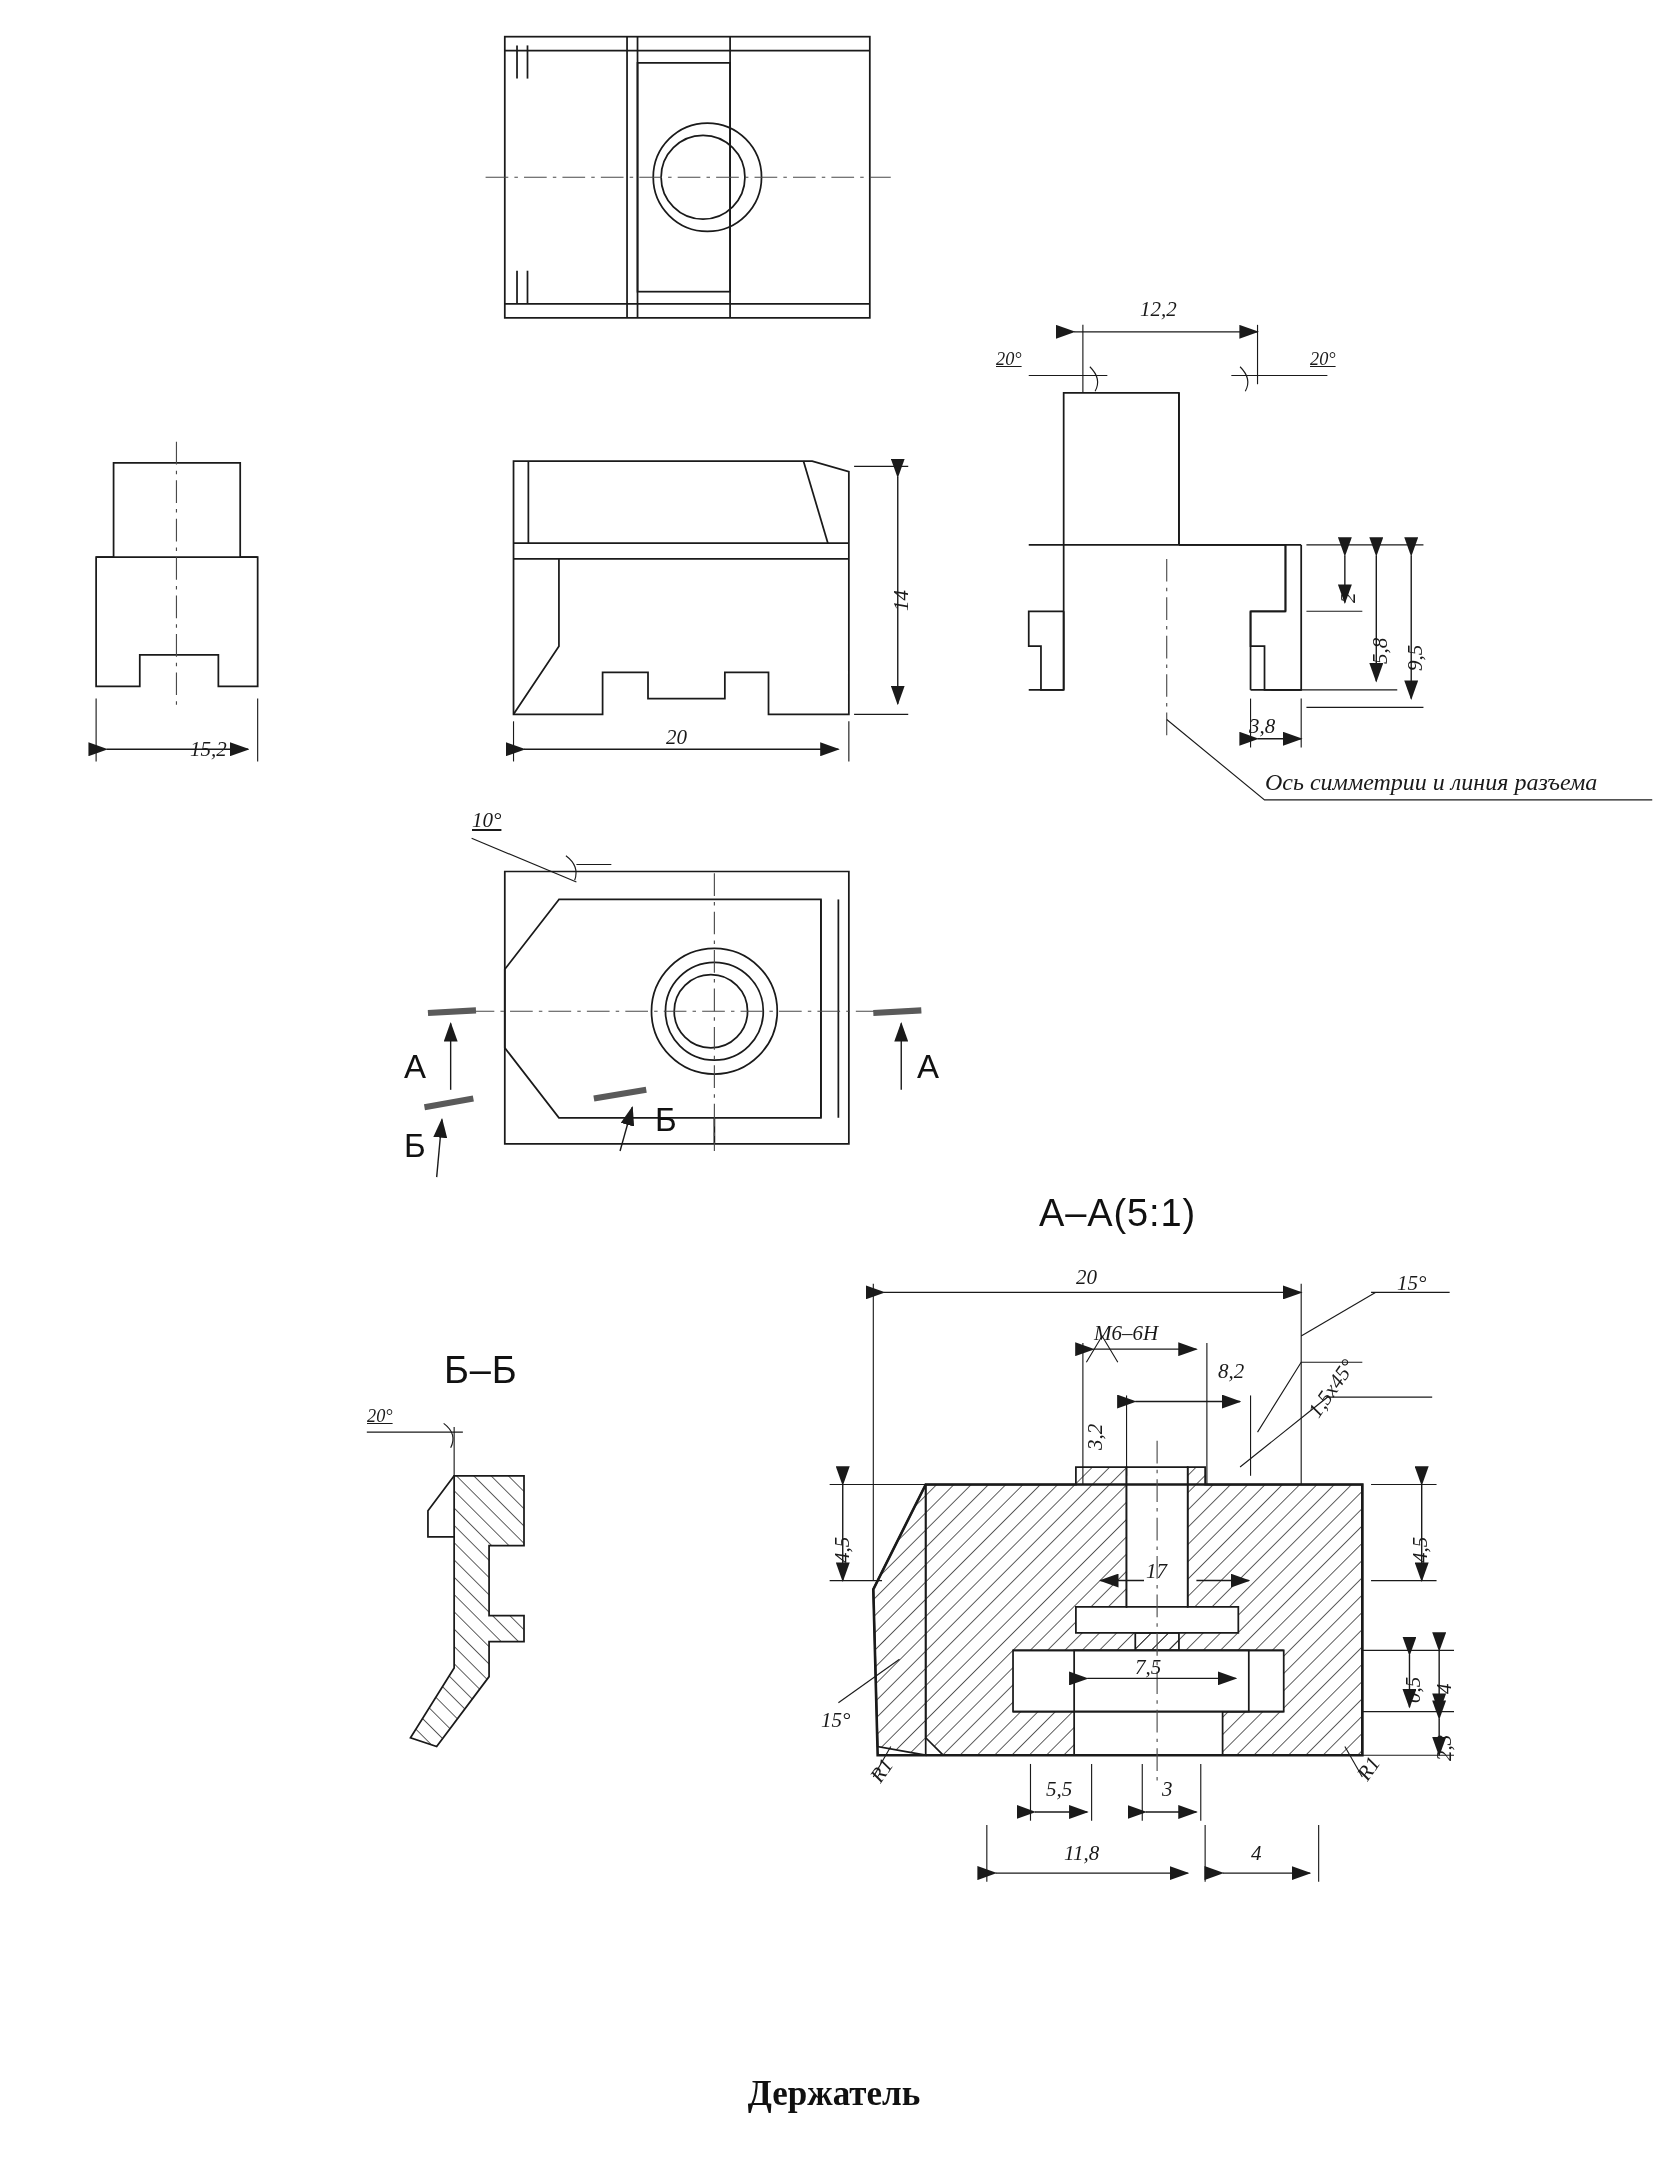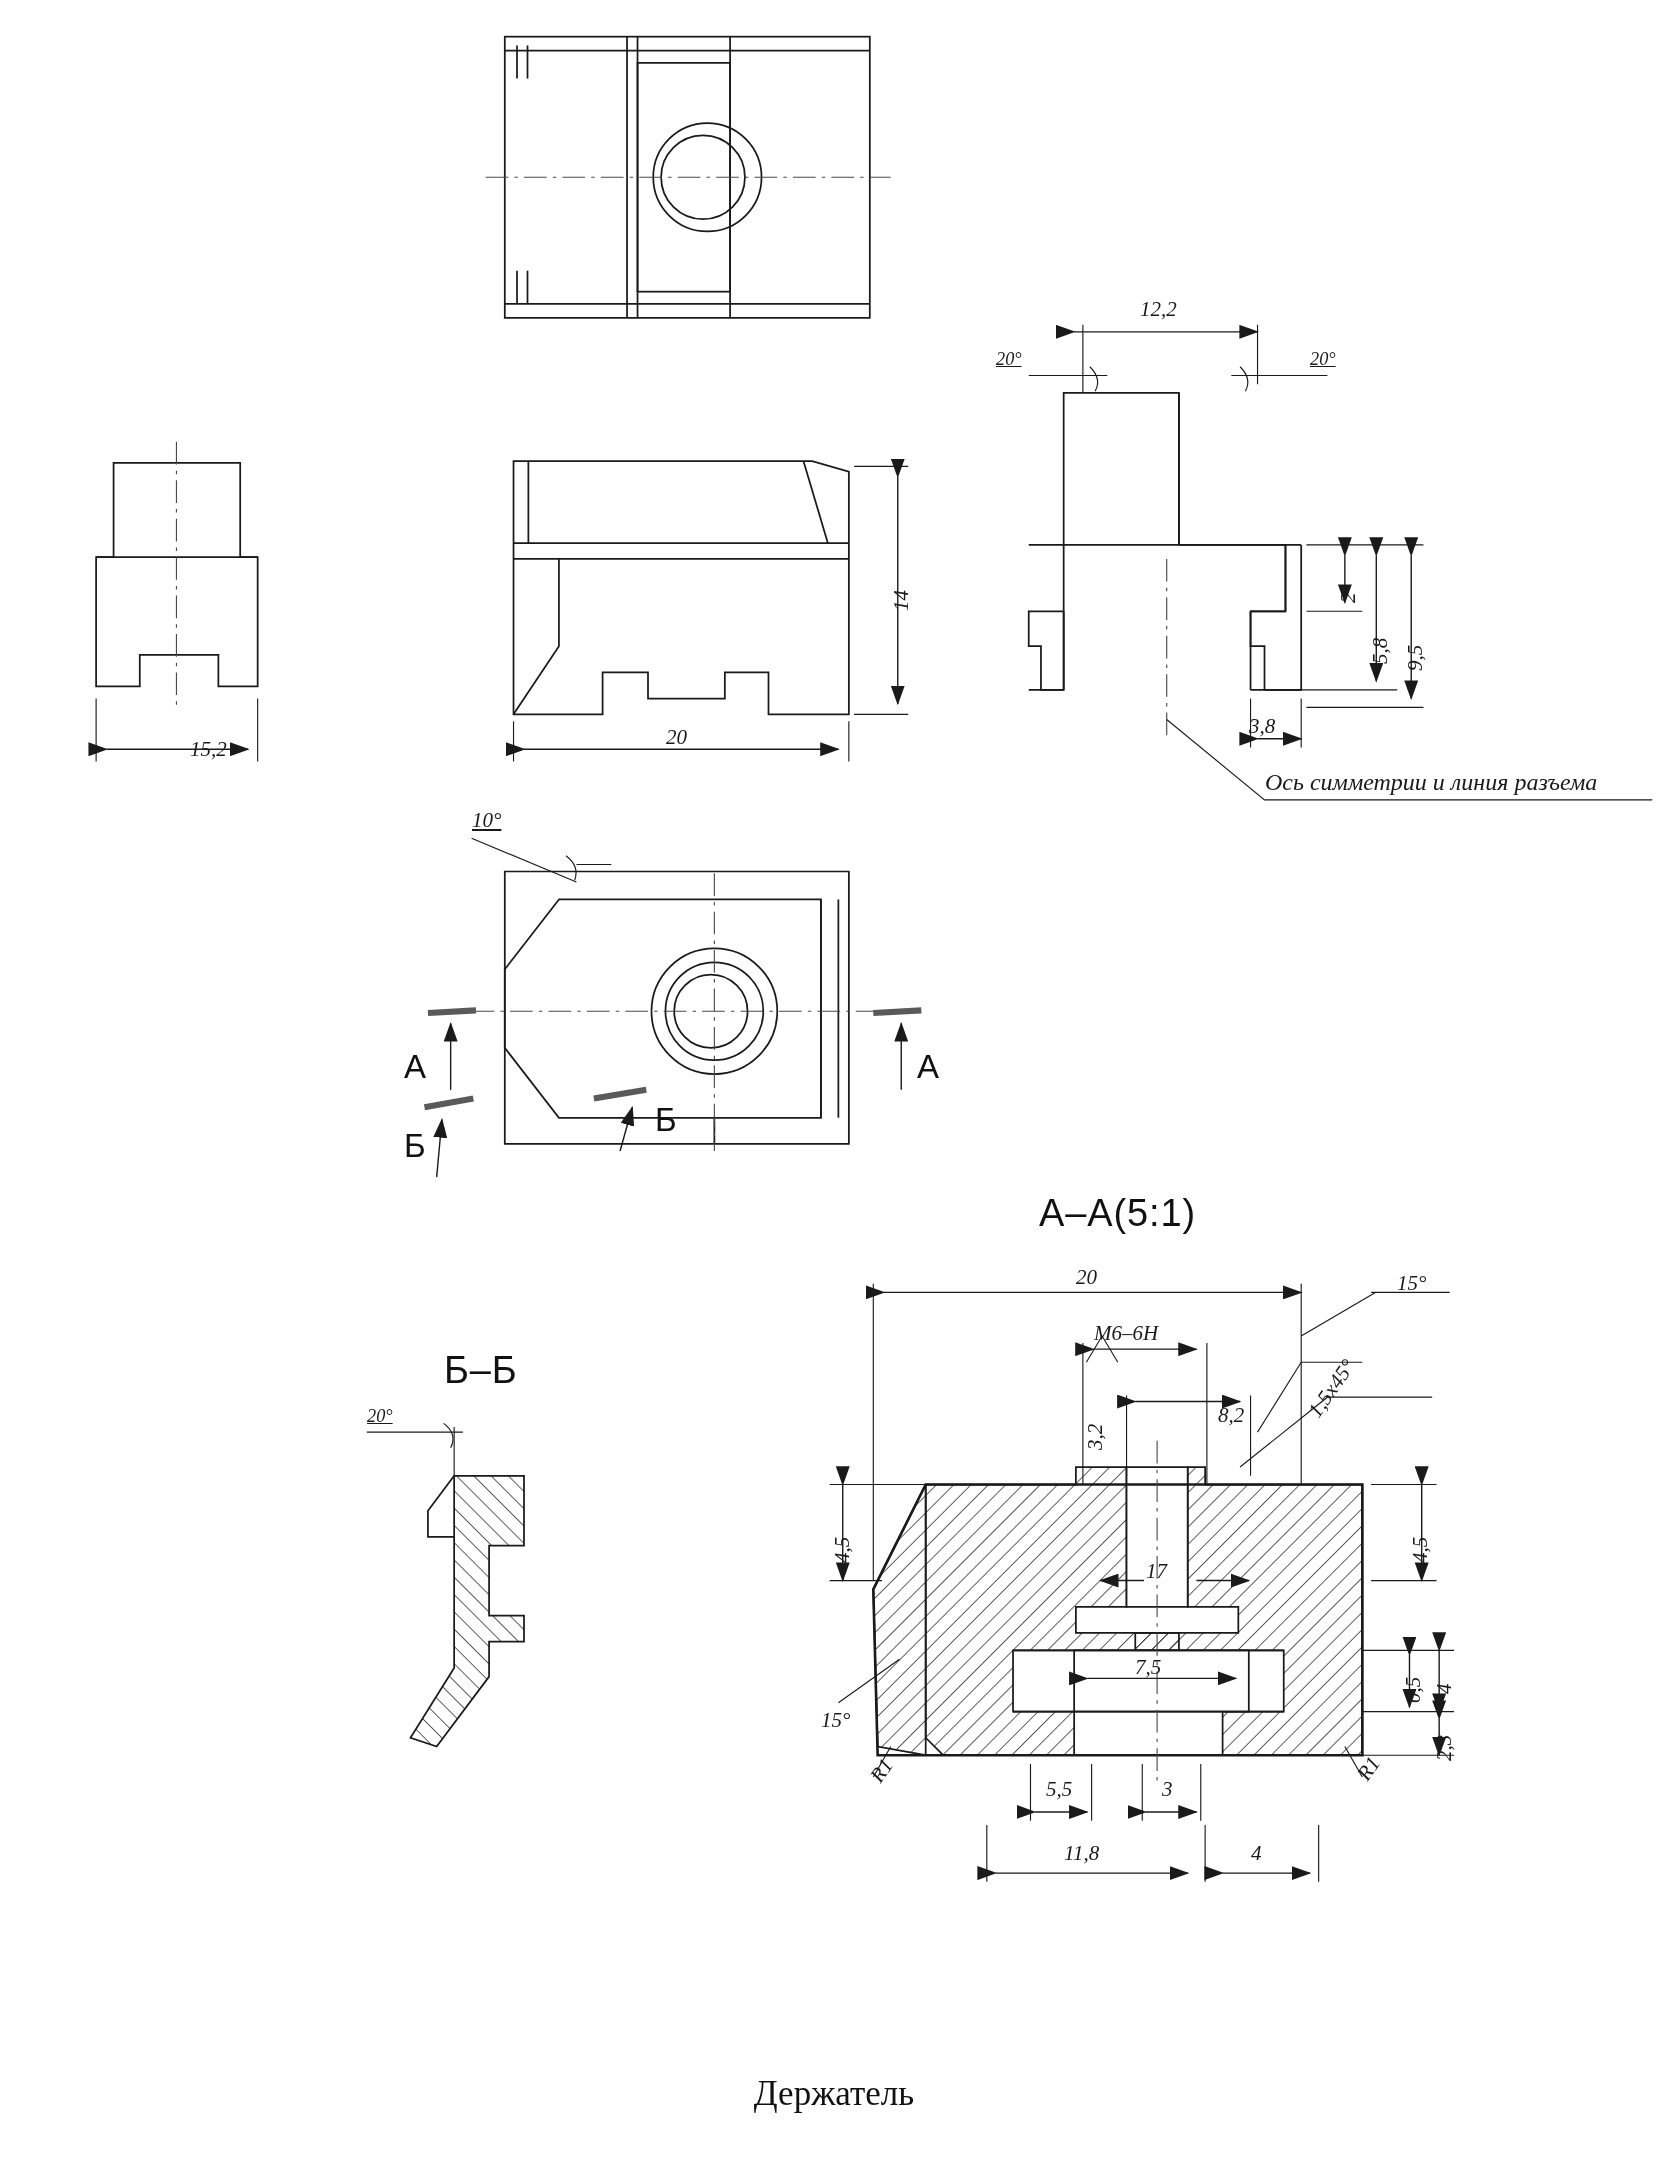--- a/index.html
+++ b/index.html
@@ -354,34 +354,34 @@
   <div class="mark lbl" style="left:404px; top:1127px;">Б</div>
   <div class="mark lbl" style="left:655px; top:1101px;">Б</div>
 
   <div class="view-title lbl" style="left:1039px; top:1192px;">А–А(5:1)</div>
   <div class="view-title lbl" style="left:444px; top:1349px;">Б–Б</div>
   <div class="lbl dim-sm" style="left:367px; top:1406px;">20°</div>
 
   <div class="lbl dim" style="left:1076px; top:1265px;">20</div>
   <div class="lbl dim" style="left:1094px; top:1321px;">M6–6H</div>
   <div class="lbl dim rot90" style="left:1083px; top:1450px;">3,2</div>
-  <div class="lbl dim" style="left:1218px; top:1403px;">8,2</div>
+  <div class="lbl dim" style="left:1218px; top:1359px;">8,2</div>
   <div class="lbl dim" style="left:1397px; top:1271px;">15°</div>
   <div class="lbl dim" style="left:1303px; top:1408px; transform:rotate(-55deg); transform-origin:left top;">1,5x45°</div>
   <div class="lbl dim rot90" style="left:830px; top:1563px;">4,5</div>
   <div class="lbl dim rot90" style="left:1408px; top:1563px;">4,5</div>
   <div class="lbl dim" style="left:1146px; top:1559px;">17</div>
   <div class="lbl dim" style="left:1135px; top:1655px;">7,5</div>
   <div class="lbl dim rot90" style="left:1401px; top:1703px;">0,5</div>
   <div class="lbl dim rot90" style="left:1432px; top:1694px;">4</div>
   <div class="lbl dim rot90" style="left:1432px; top:1761px;">2,3</div>
   <div class="lbl dim" style="left:821px; top:1708px;">15°</div>
   <div class="lbl dim" style="left:865px; top:1773px; transform:rotate(-55deg); transform-origin:left top;">R1</div>
   <div class="lbl dim" style="left:1352px; top:1771px; transform:rotate(-55deg); transform-origin:left top;">R1</div>
   <div class="lbl dim" style="left:1046px; top:1777px;">5,5</div>
   <div class="lbl dim" style="left:1162px; top:1777px;">3</div>
   <div class="lbl dim" style="left:1064px; top:1841px;">11,8</div>
   <div class="lbl dim" style="left:1251px; top:1841px;">4</div>
 
-  <div class="caption lbl" style="left:834px; top:2074px; transform:translateX(-50%);">Держатель</div>
+  <div class="caption lbl" style="left:834px; top:2074px; transform:translateX(-50%);font-weight:bold;">Держатель</div>
 
 </div>
 
 
 </body></html>

